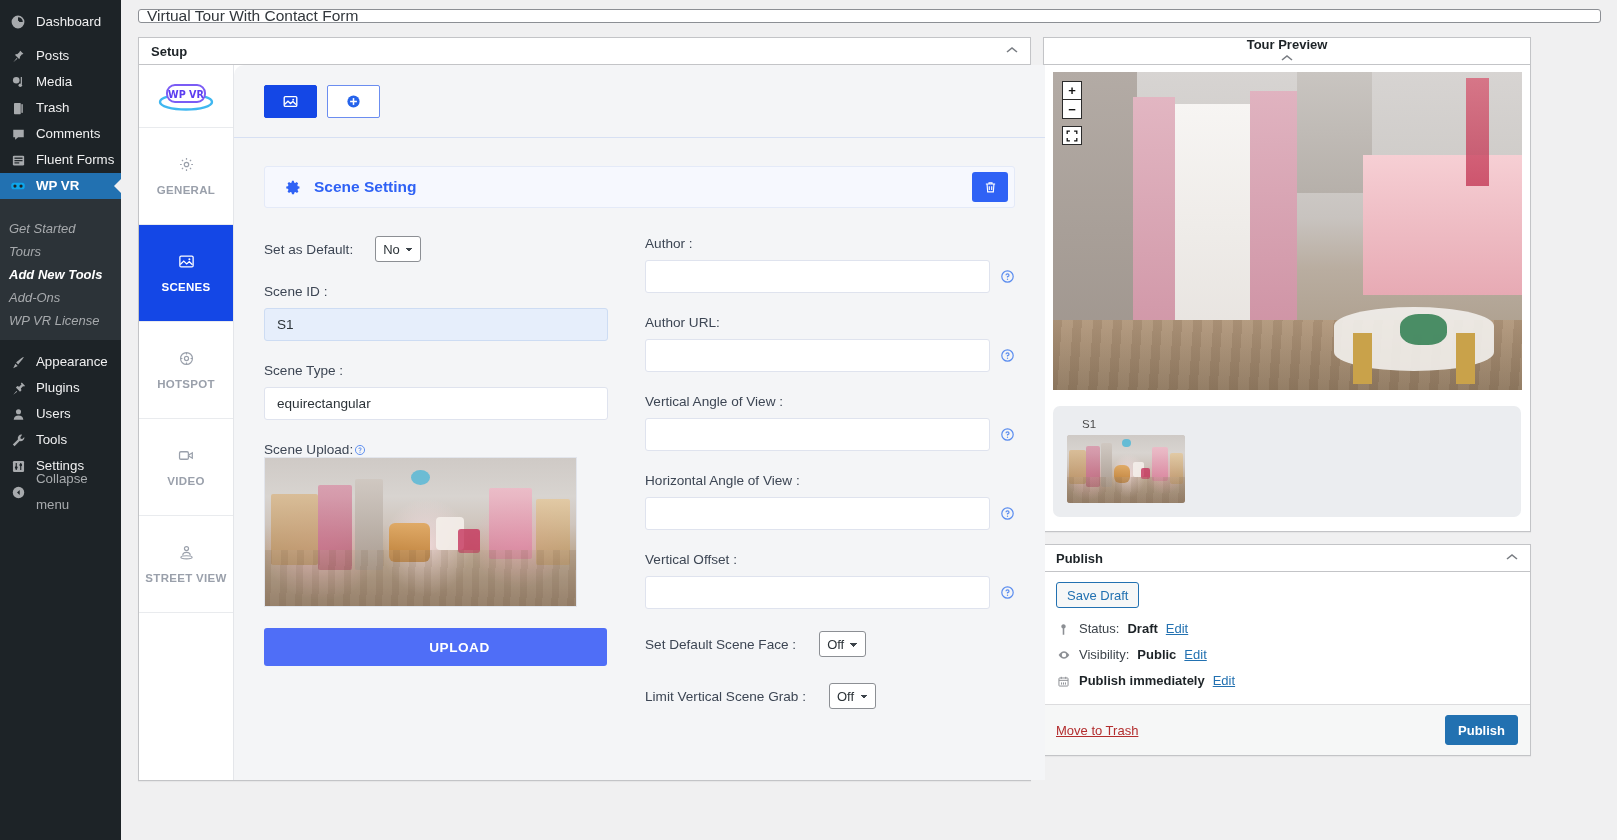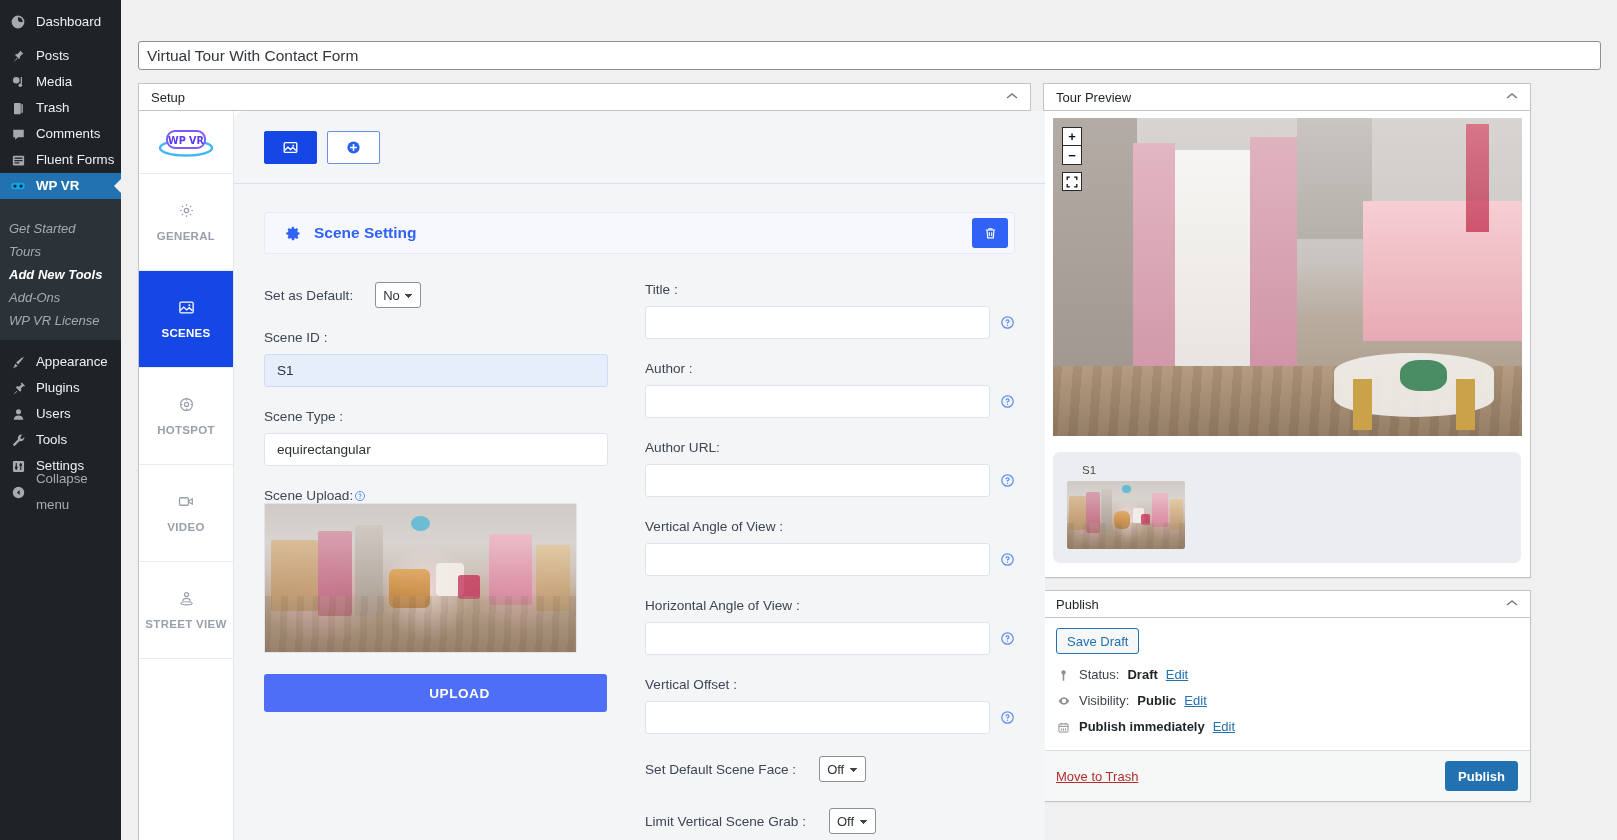--- a/index.html
+++ b/index.html
@@ -68,49 +68,48 @@
   #content {
     position: absolute;
     left: 121px; top: 0;
     width: 1496px; height: 840px;
     background: #f0f0f1;
   }
 
   
   #title-wrap { padding: 9px 16px 0 17px; }
   #title-input {
-    width: 100%; height: 29px;
+    width: 100%; height: 14px;
     border: 1px solid #8c8f94;
     border-radius: 3px;
     background: #fff;
     font-size: 15.5px;
     color: #32373c;
     padding: 2px 8px;
     font-family: "Liberation Sans", sans-serif;
     outline: none;
-    margin-top: 32px;
   }
 
   
   #cols { display: flex; padding: 13px 16px 0 17px; gap: 12px; align-items: flex-start; }
   #col-left { width: 893px; flex: 0 0 893px; }
   #col-right { width: 488px; flex: 0 0 488px; }
 
   .postbox {
     background: #fff;
     border: 1px solid #c3c4c7;
     box-shadow: 0 1px 1px rgba(0,0,0,.04);
   }
   .postbox-header {
     display: flex; align-items: center; justify-content: space-between;
     height: 27px;
     padding: 0 12px;
     border-bottom: 1px solid #c3c4c7;
   }
-  .postbox-title { font-size: 13px; font-weight: 400; color: #1d2327; line-height: 1; }
+  .postbox-title { font-size: 13px; font-weight: 700; color: #1d2327; line-height: 1; }
   .handle-order { color: #787c82; font-size: 9px; line-height: 1; cursor: pointer; }
 
   
   #setup-body { display: flex; min-height: 715px; }
   #setup-tabs {
     width: 95px; flex: 0 0 95px;
     border-right: 1px solid #e4e6ea;
     background: #fff;
   }
   .tab-logo {
@@ -276,21 +275,21 @@
     padding-left: 48px;
   }
 
   .inline-sel-row {
     display: flex; align-items: center; gap: 23px;
     margin-bottom: 26px;
   }
   .inline-sel-row .f-label { margin-bottom: 0; }
 
   
-  #preview-box .postbox-header { height: 27px; }
+  #preview-box .postbox-header { height: 27px; flex-direction: column; }
   #preview-area {
     position: relative;
     margin: 7px 8px 0 9px;
     height: 318px;
     overflow: hidden;
     background: #cfcac6;
   }
   .pv-ctrl-group {
     position: absolute; left: 9px; top: 9px;
     z-index: 5;
@@ -718,33 +717,20 @@
                     <div class="obj" style="left:87%;top:28%;width:11%;height:44%;background:linear-gradient(180deg,#e4c79a,#bb9564);opacity:.8;"></div>
                     <div class="obj" style="left:47%;top:8%;width:6%;height:10%;background:#59b9d6;opacity:.85;border-radius:50%;"></div>
                   </div>
                 </div>
 
                 <button id="upload-btn">UPLOAD</button>
               </div>
 
               <div class="fcol right">
 
-                <div class="field-block">
-                  <span class="f-label">Title :</span>
-                  <div class="field-with-help">
-                    <input class="txt-input" type="text" value="" style="">
-                    <span class="help-ic">
-                        <svg width="15" height="15" viewBox="0 0 20 20" fill="none" stroke="currentColor" stroke-width="1.6">
-                          <circle cx="10" cy="10" r="7.6"></circle>
-                          <path d="M10 11.4V10c1.2 0 2-.8 2-1.8S11.2 6.4 10 6.4 8 7.2 8 8.2"></path>
-                          <circle cx="10" cy="13.6" r=".9" fill="currentColor" stroke="none"></circle>
-                        </svg>
-                      </span>
-                  </div>
-                </div>
 
                 <div class="field-block">
                   <span class="f-label">Author :</span>
                   <div class="field-with-help">
                     <input class="txt-input" type="text" value="" style="">
                     <span class="help-ic">
                         <svg width="15" height="15" viewBox="0 0 20 20" fill="none" stroke="currentColor" stroke-width="1.6">
                           <circle cx="10" cy="10" r="7.6"></circle>
                           <path d="M10 11.4V10c1.2 0 2-.8 2-1.8S11.2 6.4 10 6.4 8 7.2 8 8.2"></path>
                           <circle cx="10" cy="13.6" r=".9" fill="currentColor" stroke="none"></circle>

